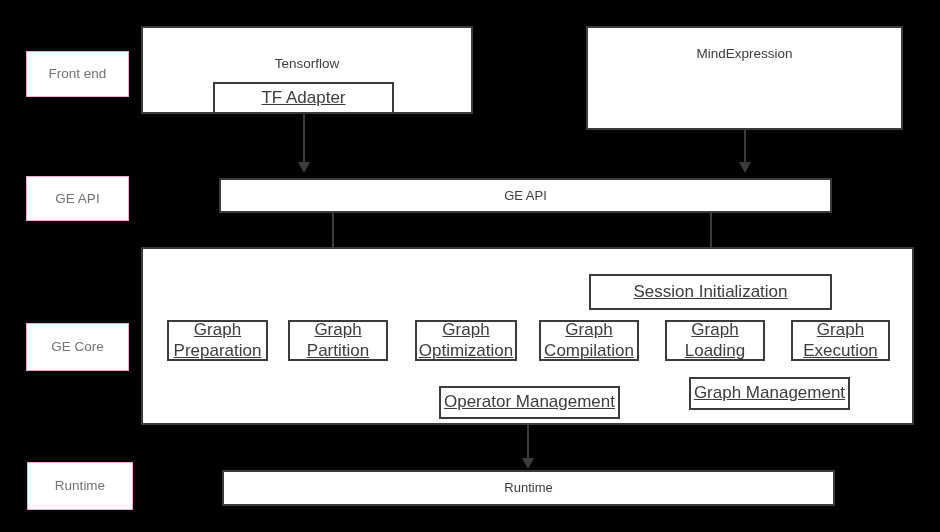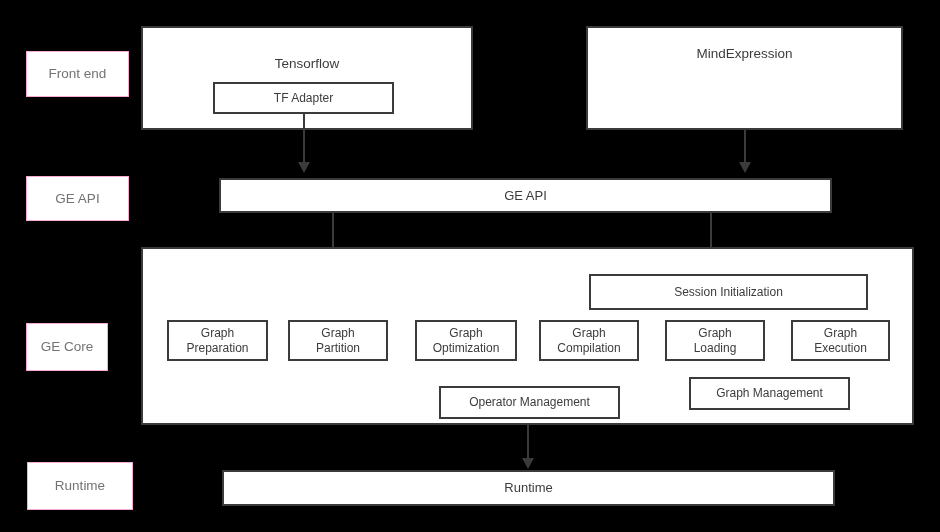--- a/index.html
+++ b/index.html
@@ -38,22 +38,23 @@
     border: 2px solid #3b3b3b;
     align-items: flex-start;
     justify-content: center;
     padding-top: 28px;
     font-size: 13.5px;
     color: #3c3c3c;
   }
   
   .node {
     border: 2px solid #3b3b3b;
-    font-size: 12px;
+    font-size: 17px;
     color: #3c3c3c;
+    text-decoration: underline;
   }
   .bar {
     border: 2px solid #3b3b3b;
     font-size: 13px;
     color: #3c3c3c;
   }
   
   .conn {
     position: absolute;
     background: #3b3b3b;
@@ -74,29 +75,29 @@
 <div id="canvas">
 
   <div class="box layer-label" style="left:26px; top:51px; width:103px; height:46px;">
     <span>Front end</span>
   </div>
 
   <div class="box layer-label" style="left:26px; top:176px; width:103px; height:45px;">
     <span>GE API</span>
   </div>
 
-  <div class="box layer-label" style="left:26px; top:323px; width:82px; height:48px;">
+  <div class="box layer-label" style="left:26px; top:323px; width:103px; height:48px;">
     <span>GE Core</span>
   </div>
 
   <div class="box layer-label" style="left:27px; top:462px; width:106px; height:48px;">
     <span>Runtime</span>
   </div>
 
-  <div class="box frame" style="left:141px; top:26px; width:332px; height:104px;">
+  <div class="box frame" style="left:141px; top:26px; width:332px; height:88px;">
     <span>Tensorflow</span>
   </div>
   <div class="box node" style="left:213px; top:82px; width:181px; height:32px;">
     <span>TF Adapter</span>
   </div>
 
   <div class="box frame" style="left:586px; top:26px; width:317px; height:104px; padding-top:18px;">
     <span>MindExpression</span>
   </div>
 
@@ -111,21 +112,21 @@
   </div>
 
   <div class="conn" style="left:332px; top:213px; height:47px;"></div>
   <div class="arrowhead" style="left:327px; top:258px;"></div>
 
   <div class="conn" style="left:710px; top:213px; height:47px;"></div>
   <div class="arrowhead" style="left:705px; top:258px;"></div>
 
   <div class="box frame" style="left:141px; top:247px; width:773px; height:178px; padding-top:0;"></div>
 
-  <div class="box node" style="left:589px; top:274px; width:279px; height:36px;">
+  <div class="box node" style="left:589px; top:274px; width:243px; height:36px;">
     <span>Session Initialization</span>
   </div>
 
   <div class="box node" style="left:167px; top:320px; width:101px; height:41px;">
     <span>Graph
 Preparation</span>
   </div>
   <div class="box node" style="left:288px; top:320px; width:100px; height:41px;">
     <span>Graph
 Partition</span>

